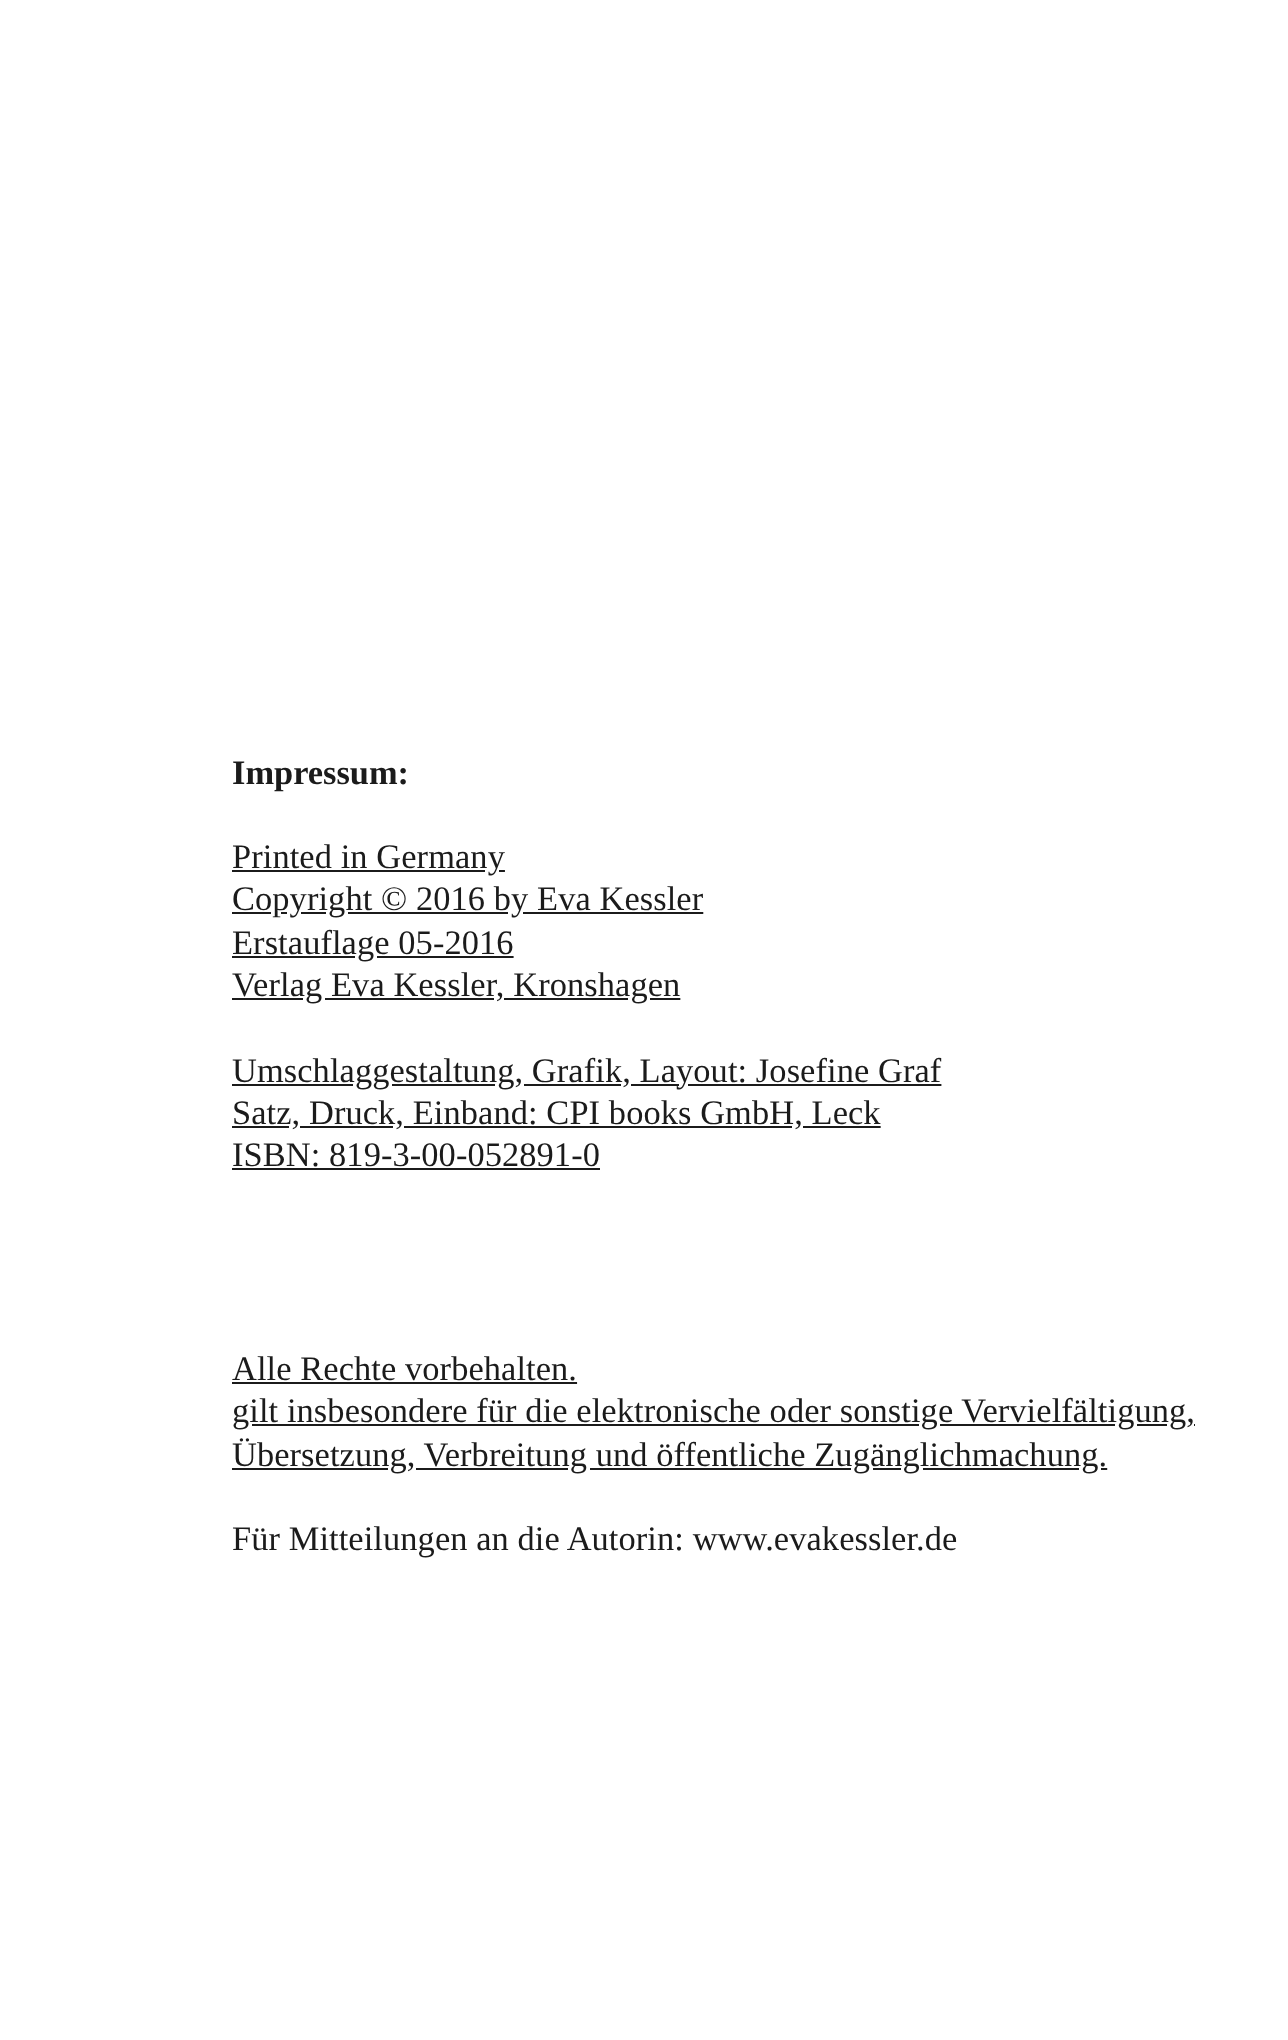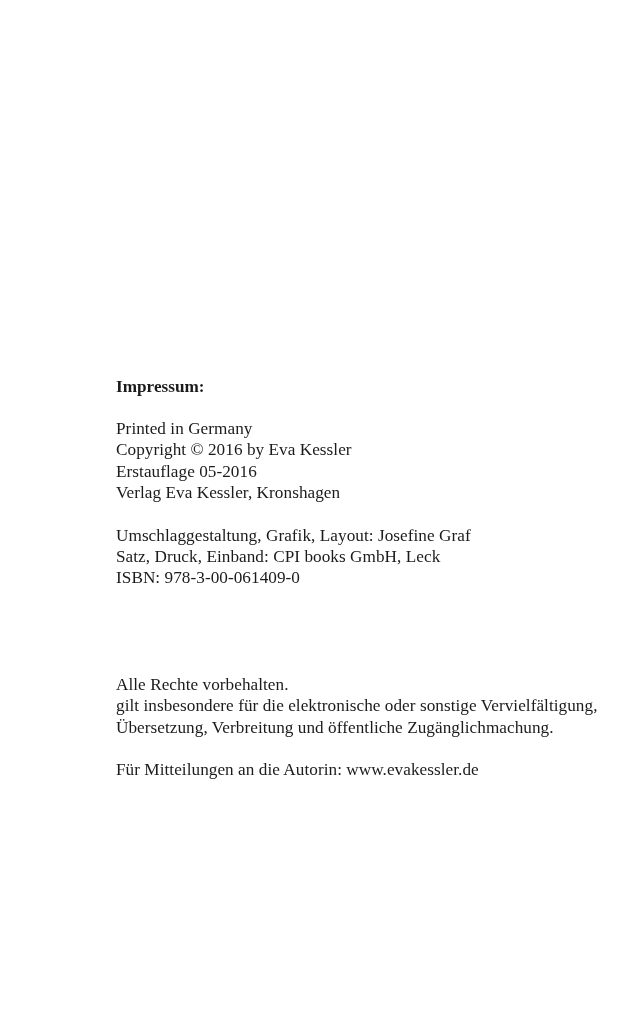--- a/index.html
+++ b/index.html
@@ -48,20 +48,21 @@
 
   
   .gap-after-heading { height: 21px; }
   .gap-small { height: 21px; }
   .gap-large { height: 85px; }
   .gap-final { height: 21px; }
 
   .para .line {
     font-size: 17.2px;
     line-height: 21.4px;
+    text-decoration: underline;
   }
 </style>
 </head>
 <body>
 
 <div class="page">
 
   <div class="imprint-block">
 
     <div class="heading">Impressum:</div>
@@ -73,21 +74,21 @@
       <div class="line">Copyright © 2016 by Eva Kessler</div>
       <div class="line">Erstauflage 05-2016</div>
       <div class="line">Verlag Eva Kessler, Kronshagen</div>
     </div>
 
     <div class="gap-small"></div>
 
     <div class="para">
       <div class="line">Umschlaggestaltung, Grafik, Layout: Josefine Graf</div>
       <div class="line">Satz, Druck, Einband: CPI books GmbH, Leck</div>
-      <div class="line">ISBN: 978-3-00-061409-0</div>
+      <div class="line">ISBN: 819-3-00-052891-0</div>
     </div>
 
     <div class="gap-large"></div>
 
     <div class="para">
       <div class="line">Alle Rechte vorbehalten.</div>
       <div class="line">gilt insbesondere für die elektronische oder sonstige Vervielfältigung,</div>
       <div class="line">Übersetzung, Verbreitung und öffentliche Zugänglichmachung.</div>
     </div>
 

